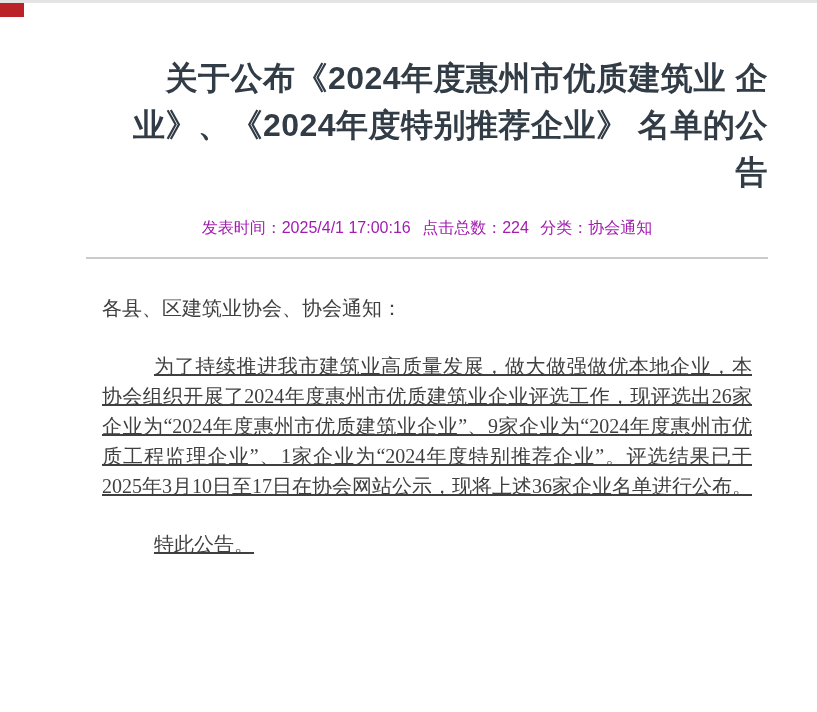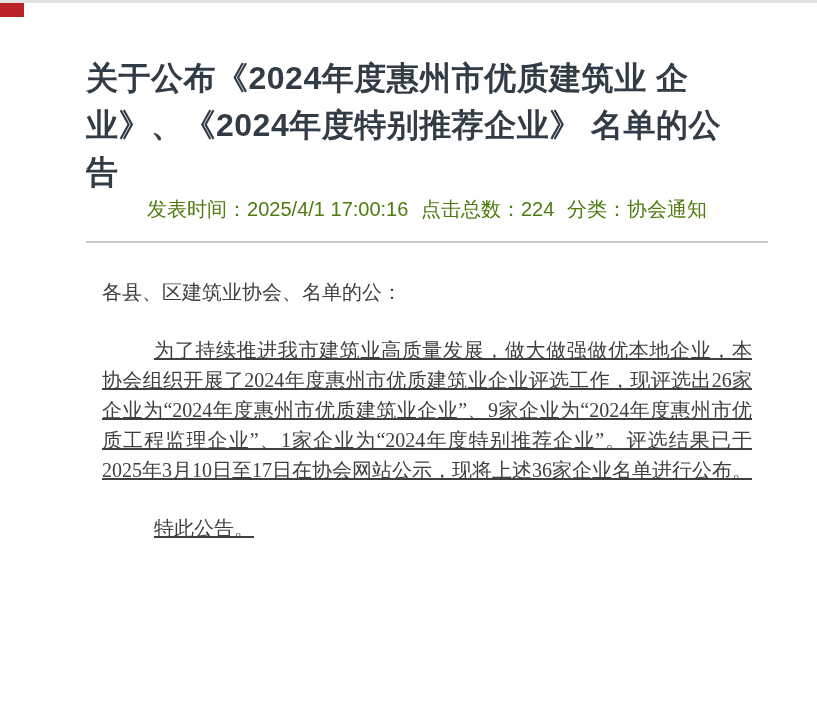--- a/index.html
+++ b/index.html
@@ -35,32 +35,33 @@
     padding-top: 55px;
     box-sizing: border-box;
   }
   .title {
     margin: 0;
     font-family: "Liberation Sans", "DejaVu Sans", sans-serif;
     font-weight: 700;
     font-size: 32px;
     line-height: 47px;
     color: #323c46;
-    text-align: left;
+    text-align: right;
     letter-spacing: 0.5px;
   }
   .title .title-line {
     display: block;
     white-space: nowrap;
   }
   .meta {
+    margin-top: 22px;
     text-align: center;
     font-family: "Liberation Sans", "DejaVu Sans", sans-serif;
-    font-size: 20px;
-    color: #4d7c0f;
+    font-size: 16px;
+    color: #a21caf;
     white-space: nowrap;
   }
   .meta .meta-item + .meta-item {
     margin-left: 7px;
   }
   .divider {
     border: none;
     border-top: 2px solid #cbcbcb;
     margin: 18px 0 0 0;
     width: 100%;
@@ -101,19 +102,19 @@
 
     <div class="meta">
       <span class="meta-item"><span>发表时间：</span><span>2025/4/1 17:00:16</span></span>
       <span class="meta-item"><span>点击总数：</span><span>224</span></span>
       <span class="meta-item"><span>分类：</span><span>协会通知</span></span>
     </div>
 
     <hr class="divider">
 
     <div class="body-text">
-      <p>各县、区建筑业协会、名单的公：</p>
+      <p>各县、区建筑业协会、协会通知：</p>
       <p class="indent">为了持续推进我市建筑业高质量发展，做大做强做优本地企业，本协会组织开展了2024年度惠州市优质建筑业企业评选工作，现评选出26家企业为“2024年度惠州市优质建筑业企业”、9家企业为“2024年度惠州市优质工程监理企业”、1家企业为“2024年度特别推荐企业”。评选结果已于2025年3月10日至17日在协会网站公示，现将上述36家企业名单进行公布。</p>
       <p class="indent">特此公告。</p>
     </div>
 
   </div>
 </div>
 
 </body></html>

